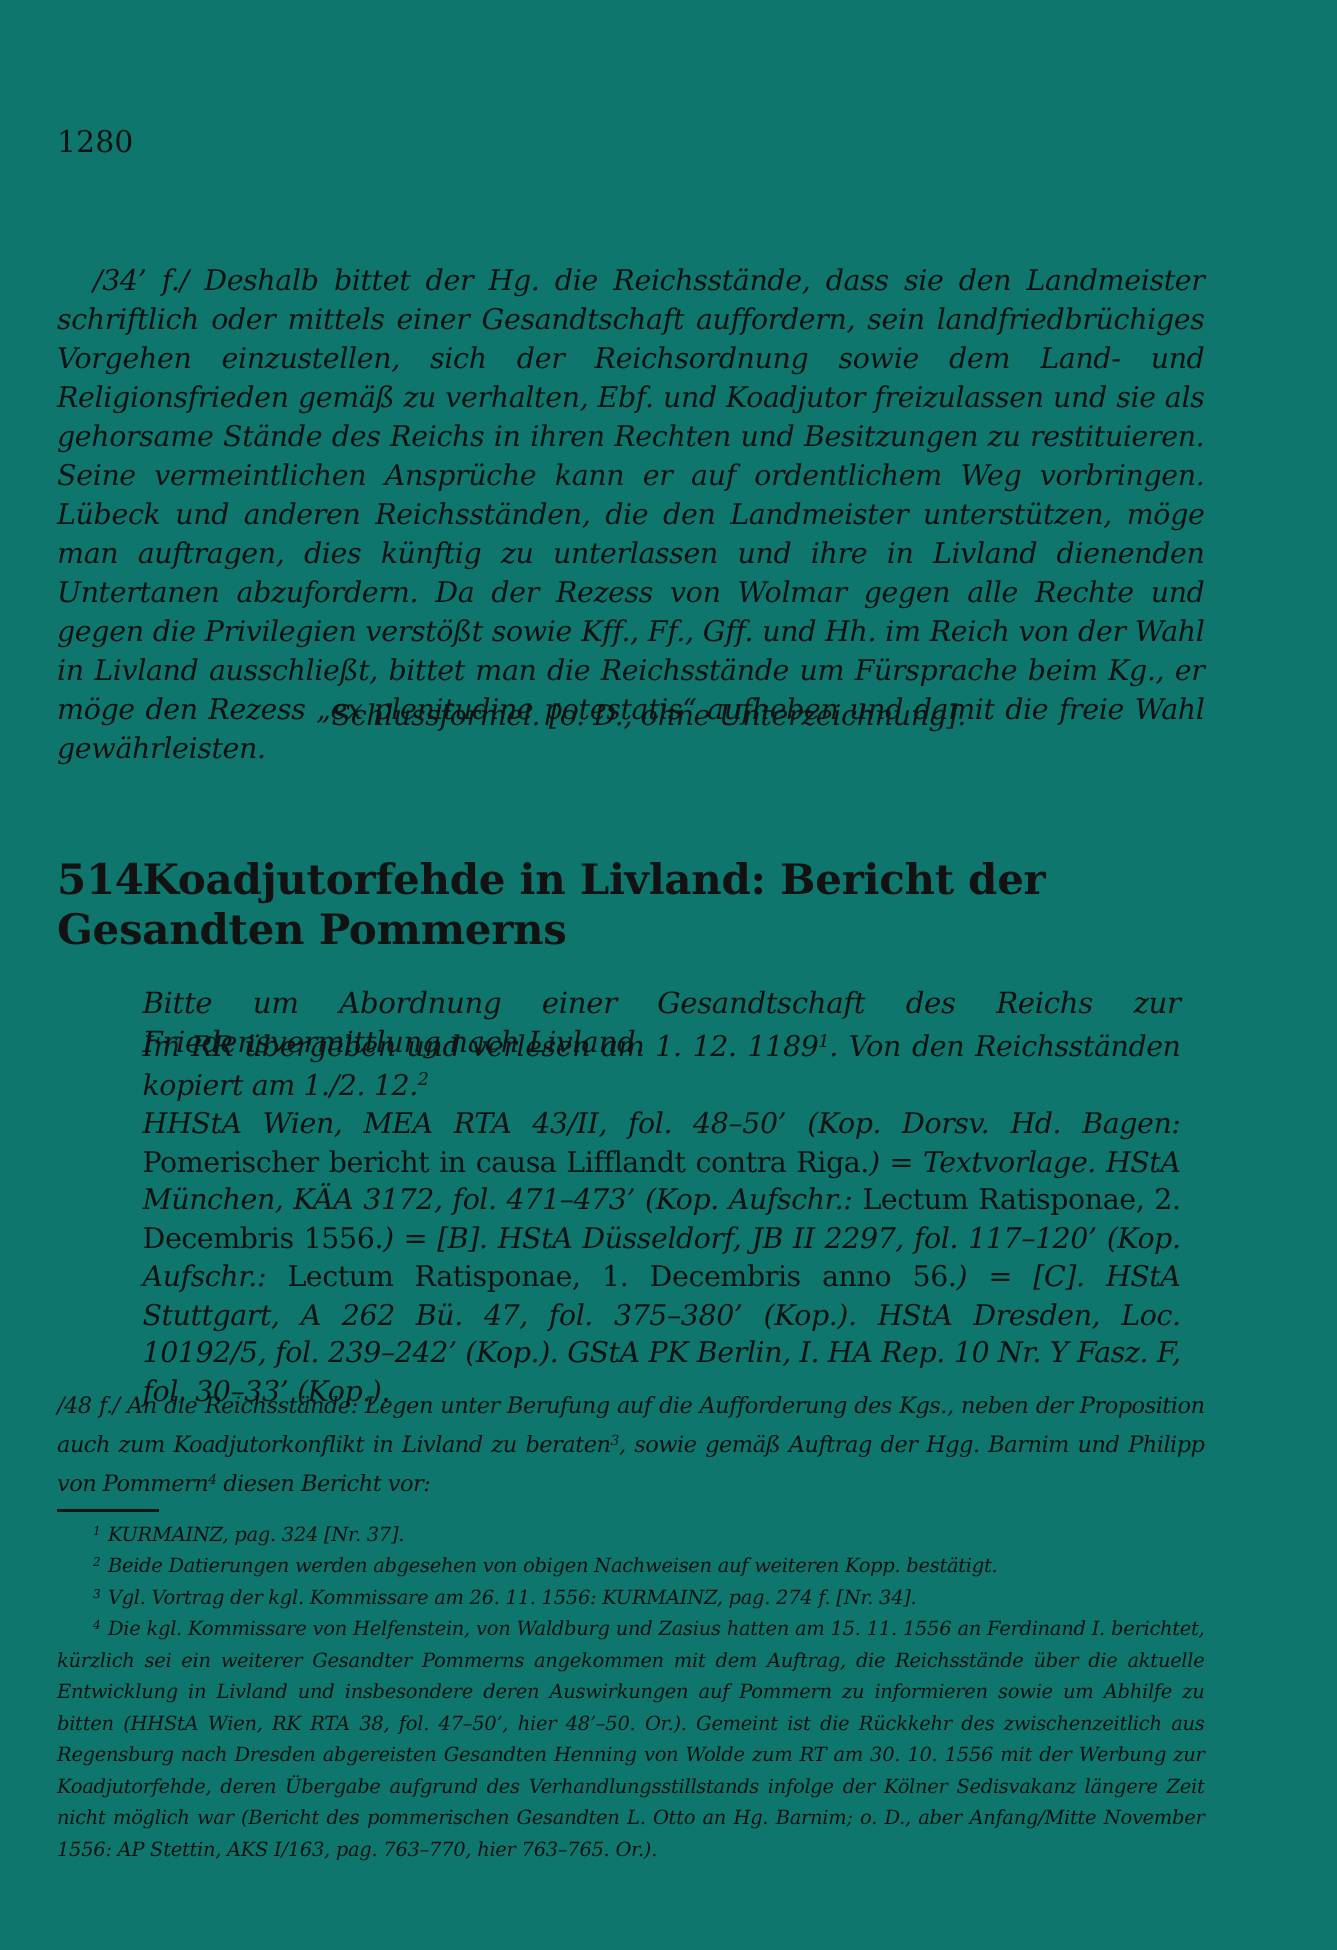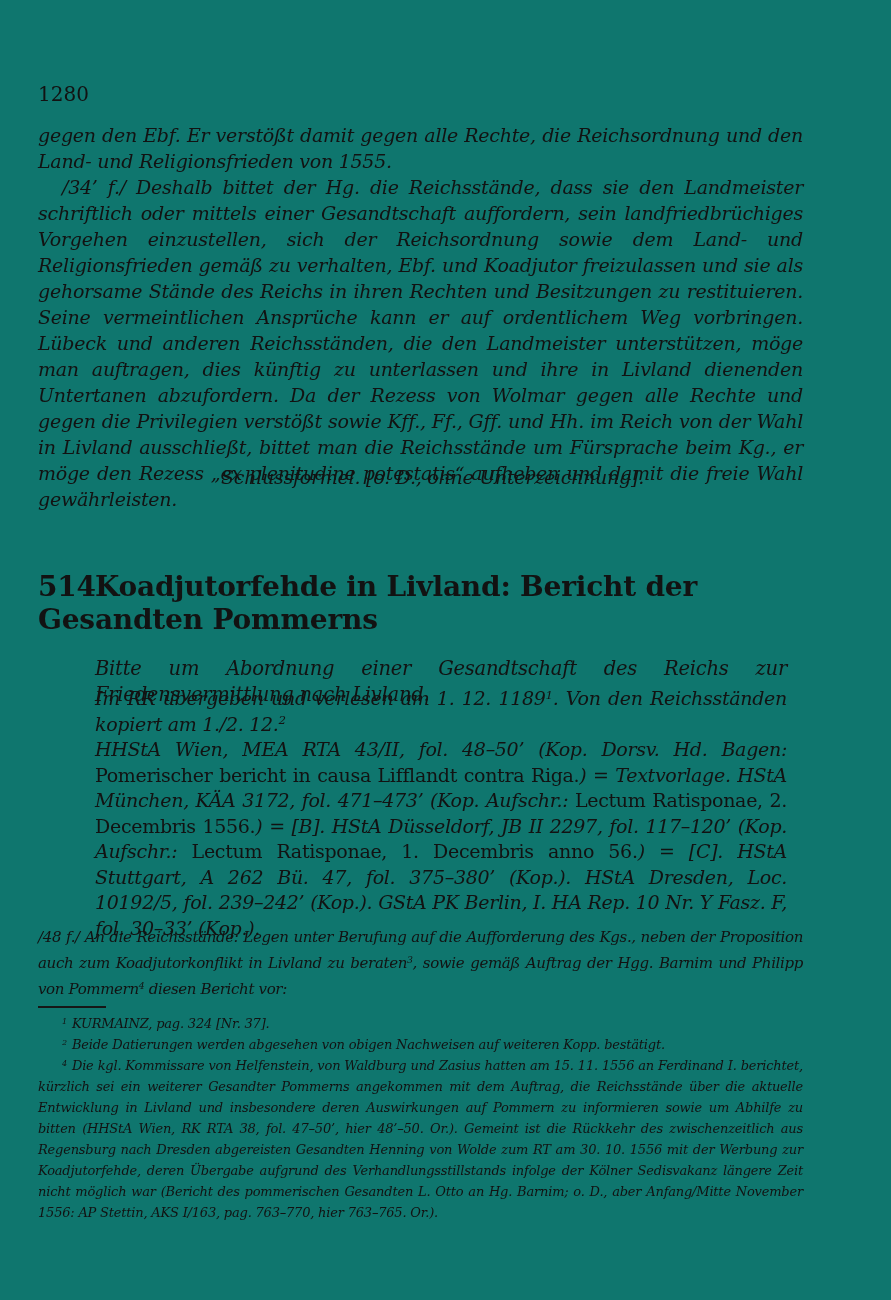--- a/index.html
+++ b/index.html
@@ -69,21 +69,20 @@
 </style>
 </head>
 <body>
 
 <div class="page">
 
   <div class="abs header">
     <span class="pagenum">1280</span>
   </div>
 
-  <p class="abs body-text pos-p1">gegen den Ebf. Er verstößt damit gegen alle Rechte, die Reichsordnung und den Land- und Religionsfrieden von 1555.</p>
 
   <p class="abs body-text pos-p2 indent">/34’ f./ Deshalb bittet der Hg. die Reichsstände, dass sie den Landmeister schriftlich oder mittels einer Gesandtschaft auffordern, sein landfriedbrüchiges Vorgehen einzustellen, sich der Reichsordnung sowie dem Land- und Religionsfrieden gemäß zu verhalten, Ebf. und Koadjutor freizulassen und sie als gehorsame Stände des Reichs in ihren Rechten und Besitzungen zu restituieren. Seine vermeintlichen Ansprüche kann er auf ordentlichem Weg vorbringen. Lübeck und anderen Reichsständen, die den Landmeister unterstützen, möge man auftragen, dies künftig zu unterlassen und ihre in Livland dienenden Untertanen abzufordern. Da der Rezess von Wolmar gegen alle Rechte und gegen die Privilegien verstößt sowie Kff., Ff., Gff. und Hh. im Reich von der Wahl in Livland ausschließt, bittet man die Reichsstände um Fürsprache beim Kg., er möge den Rezess „ex plenitudine potestatis“ aufheben und damit die freie Wahl gewährleisten.</p>
 
   <p class="abs body-text pos-p3 indent">Schlussformel. [o. D., ohne Unterzeichnung].</p>
 
   <div class="abs heading">
     <span class="secnum">514</span><span>Koadjutorfehde in Livland: Bericht der Gesandten Pommerns</span>
   </div>
 
   <p class="abs summary">Bitte um Abordnung einer Gesandtschaft des Reichs zur Friedensvermittlung nach Livland.</p>
@@ -92,16 +91,17 @@
 
   <p class="abs meta pos-provenance"><span>HHStA Wien, MEA RTA 43/II, fol. 48–50’ (Kop. Dorsv. Hd. Bagen: </span><span class="roman">Pomerischer bericht in causa Lifflandt contra Riga.</span><span>) = Textvorlage. HStA München, KÄA 3172, fol. 471–473’ (Kop. Aufschr.: </span><span class="roman">Lectum Ratisponae, 2. Decembris 1556.</span><span>) = [B]. HStA Düsseldorf, JB II 2297, fol. 117–120’ (Kop. Aufschr.: </span><span class="roman">Lectum Ratisponae, 1. Decembris anno 56.</span><span>) = [C]. HStA Stuttgart, A 262 Bü. 47, fol. 375–380’ (Kop.). HStA Dresden, Loc. 10192/5, fol. 239–242’ (Kop.). GStA PK Berlin, I. HA Rep. 10 Nr. Y Fasz. F, fol. 30–33’ (Kop.).</span></p>
 
   <p class="abs body-text pos-main"><span>/48 f./ An die Reichsstände: Legen unter Berufung auf die Aufforderung des Kgs., neben der Proposition auch zum Koadjutorkonflikt in Livland zu beraten</span><sup>3</sup><span>, sowie gemäß Auftrag der Hgg. Barnim und Philipp von Pommern</span><sup>4</sup><span> diesen Bericht vor:</span></p>
 
   <div class="abs fnrule"></div>
 
   <div class="abs footnotes">
     <p class="fn"><sup>1</sup><span>KURMAINZ, pag. 324 [Nr. 37].</span></p>
     <p class="fn"><sup>2</sup><span>Beide Datierungen werden abgesehen von obigen Nachweisen auf weiteren Kopp. bestätigt.</span></p>
+    <p class="fn"><sup>3</sup><span>Vgl. Vortrag der kgl. Kommissare am 26. 11. 1556: KURMAINZ, pag. 274 f. [Nr. 34].</span></p>
     <p class="fn"><sup>4</sup><span>Die kgl. Kommissare von Helfenstein, von Waldburg und Zasius hatten am 15. 11. 1556 an Ferdinand I. berichtet, kürzlich sei ein weiterer Gesandter Pommerns angekommen mit dem Auftrag, die Reichsstände über die aktuelle Entwicklung in Livland und insbesondere deren Auswirkungen auf Pommern zu informieren sowie um Abhilfe zu bitten (HHStA Wien, RK RTA 38, fol. 47–50’, hier 48’–50. Or.). Gemeint ist die Rückkehr des zwischenzeitlich aus Regensburg nach Dresden abgereisten Gesandten Henning von Wolde zum RT am 30. 10. 1556 mit der Werbung zur Koadjutorfehde, deren Übergabe aufgrund des Verhandlungsstillstands infolge der Kölner Sedisvakanz längere Zeit nicht möglich war (Bericht des pommerischen Gesandten L. Otto an Hg. Barnim; o. D., aber Anfang/Mitte November 1556: AP Stettin, AKS I/163, pag. 763–770, hier 763–765. Or.).</span></p>
   </div>
 
 </div>
 
 </body></html>

